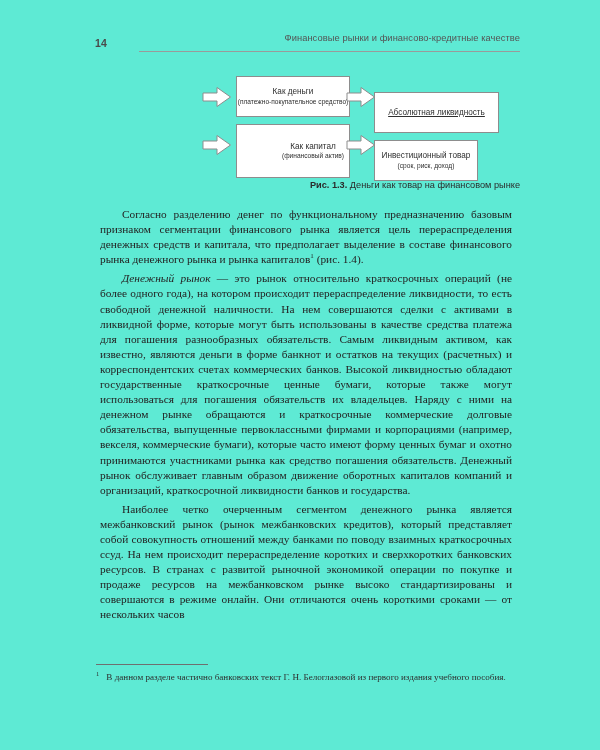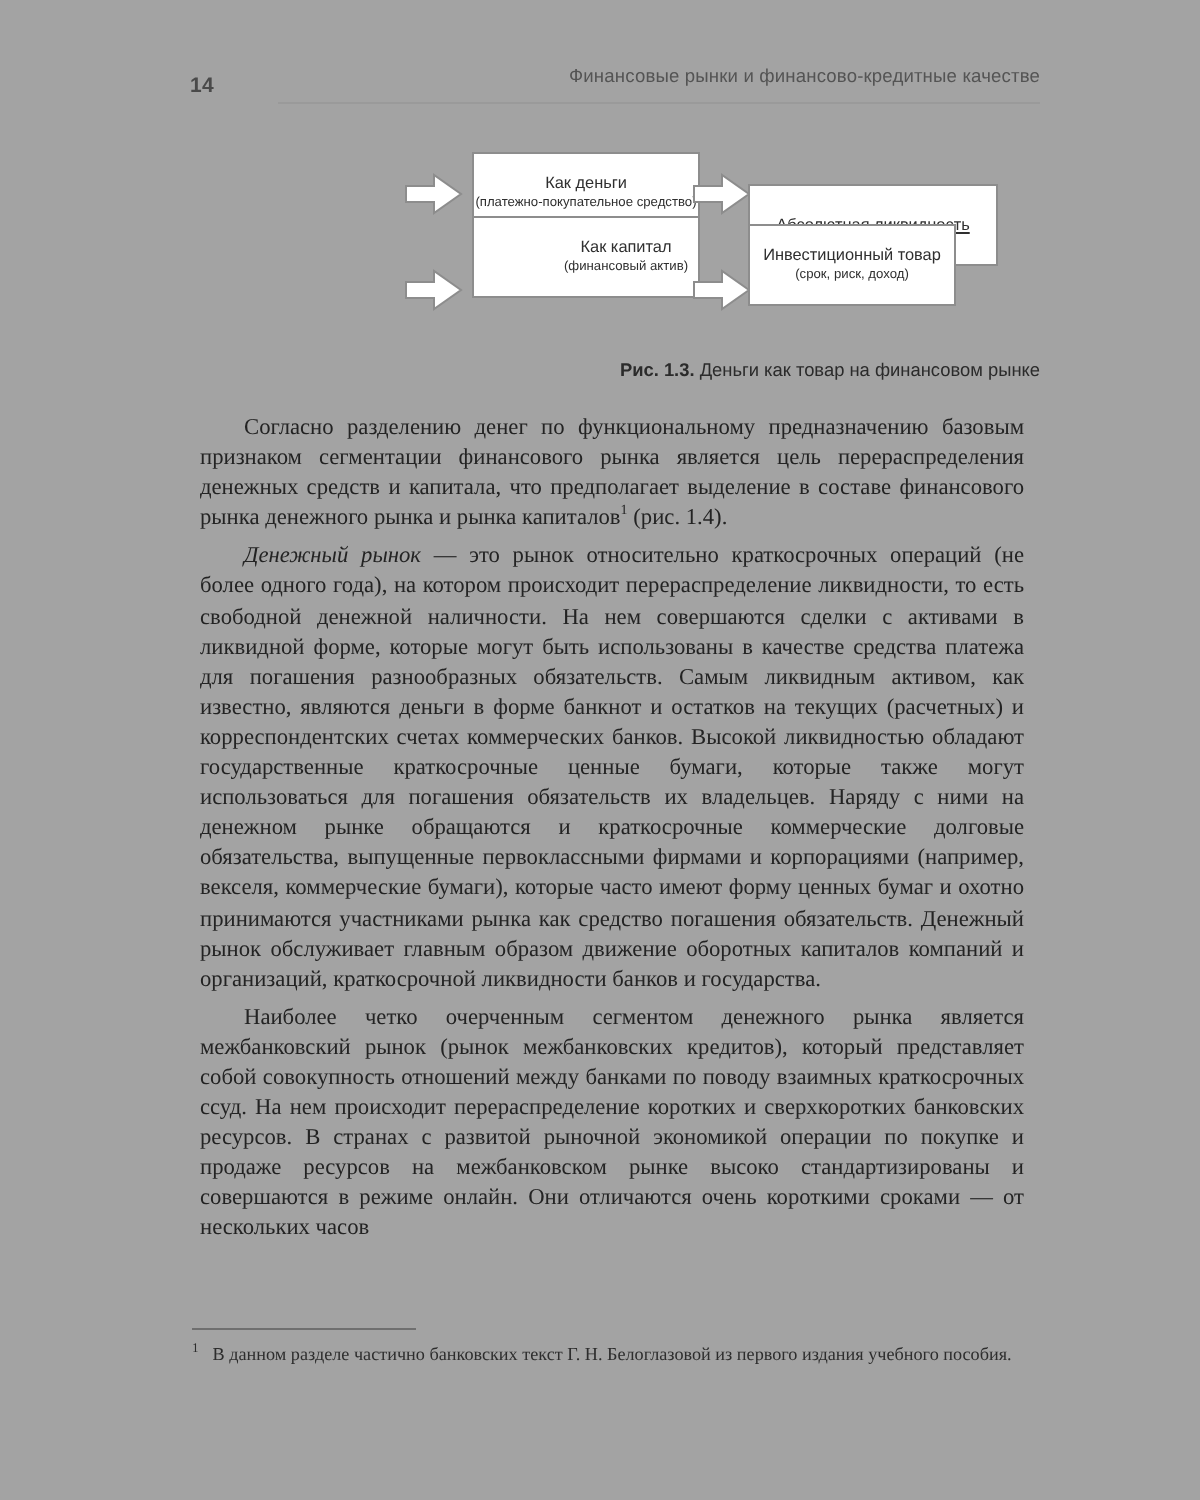--- a/index.html
+++ b/index.html
@@ -14,21 +14,21 @@
     font-family: "Liberation Serif", serif;
     color: #2b2b2b;
     overflow: hidden;
   }
 
   .page {
     position: absolute;
     left: 0; top: 0;
     width: 600px;
     height: 750px;
-    background: #a3a3a3;
+    background: #5eead4;
   }
 
   
   .header {
     position: absolute;
     left: 95px;
     top: 33px;
     width: 425px;
     height: 22px;
   }
@@ -98,35 +98,35 @@
     height: 64px;
   }
   #node-as-money {
     left: 124px;
     top: 4px;
     width: 114px;
     height: 41px;
   }
   #node-as-capital {
     left: 124px;
-    top: 36px;
+    top: 52px;
     width: 114px;
-    height: 41px;
+    height: 54px;
     padding-left: 40px;
   }
   #node-absolute-liquidity {
     left: 262px;
     top: 20px;
     width: 125px;
     height: 41px;
     text-decoration: underline;
   }
   #node-investment-good {
     left: 262px;
-    top: 40px;
+    top: 68px;
     width: 104px;
     height: 41px;
   }
 
   .arrow {
     position: absolute;
     width: 30px;
     height: 22px;
   }
   .arrow svg { display: block; }

